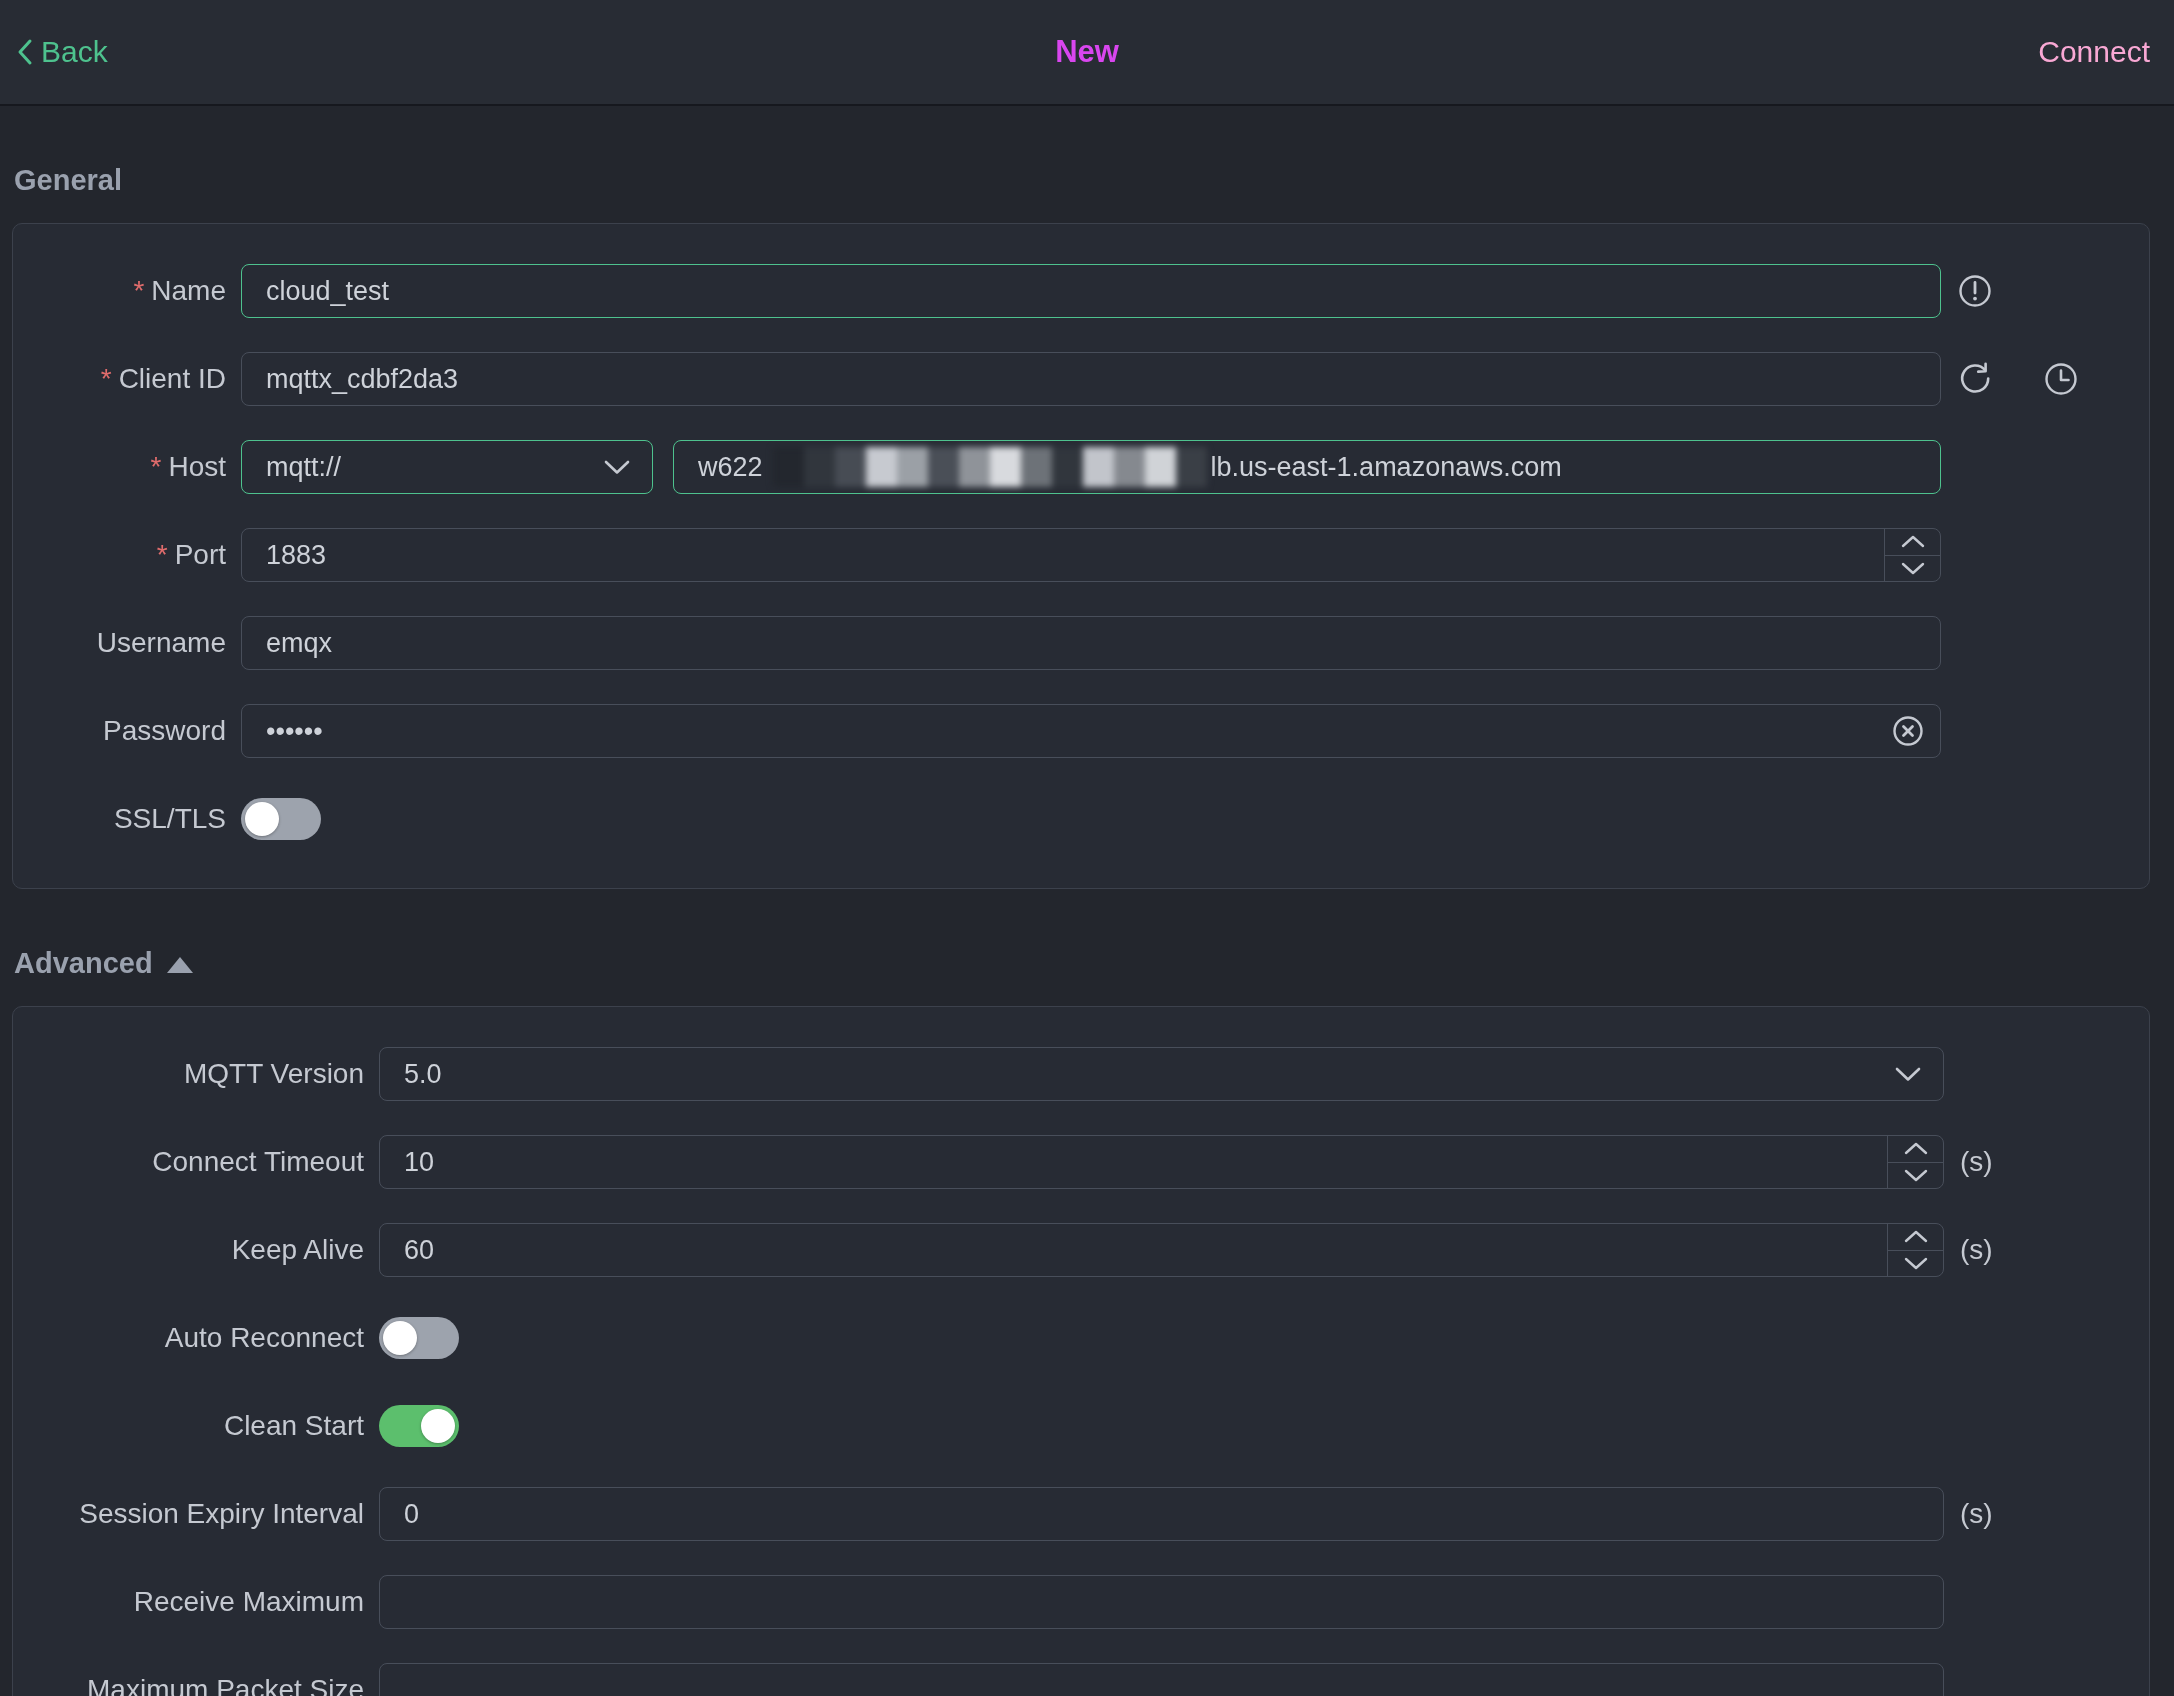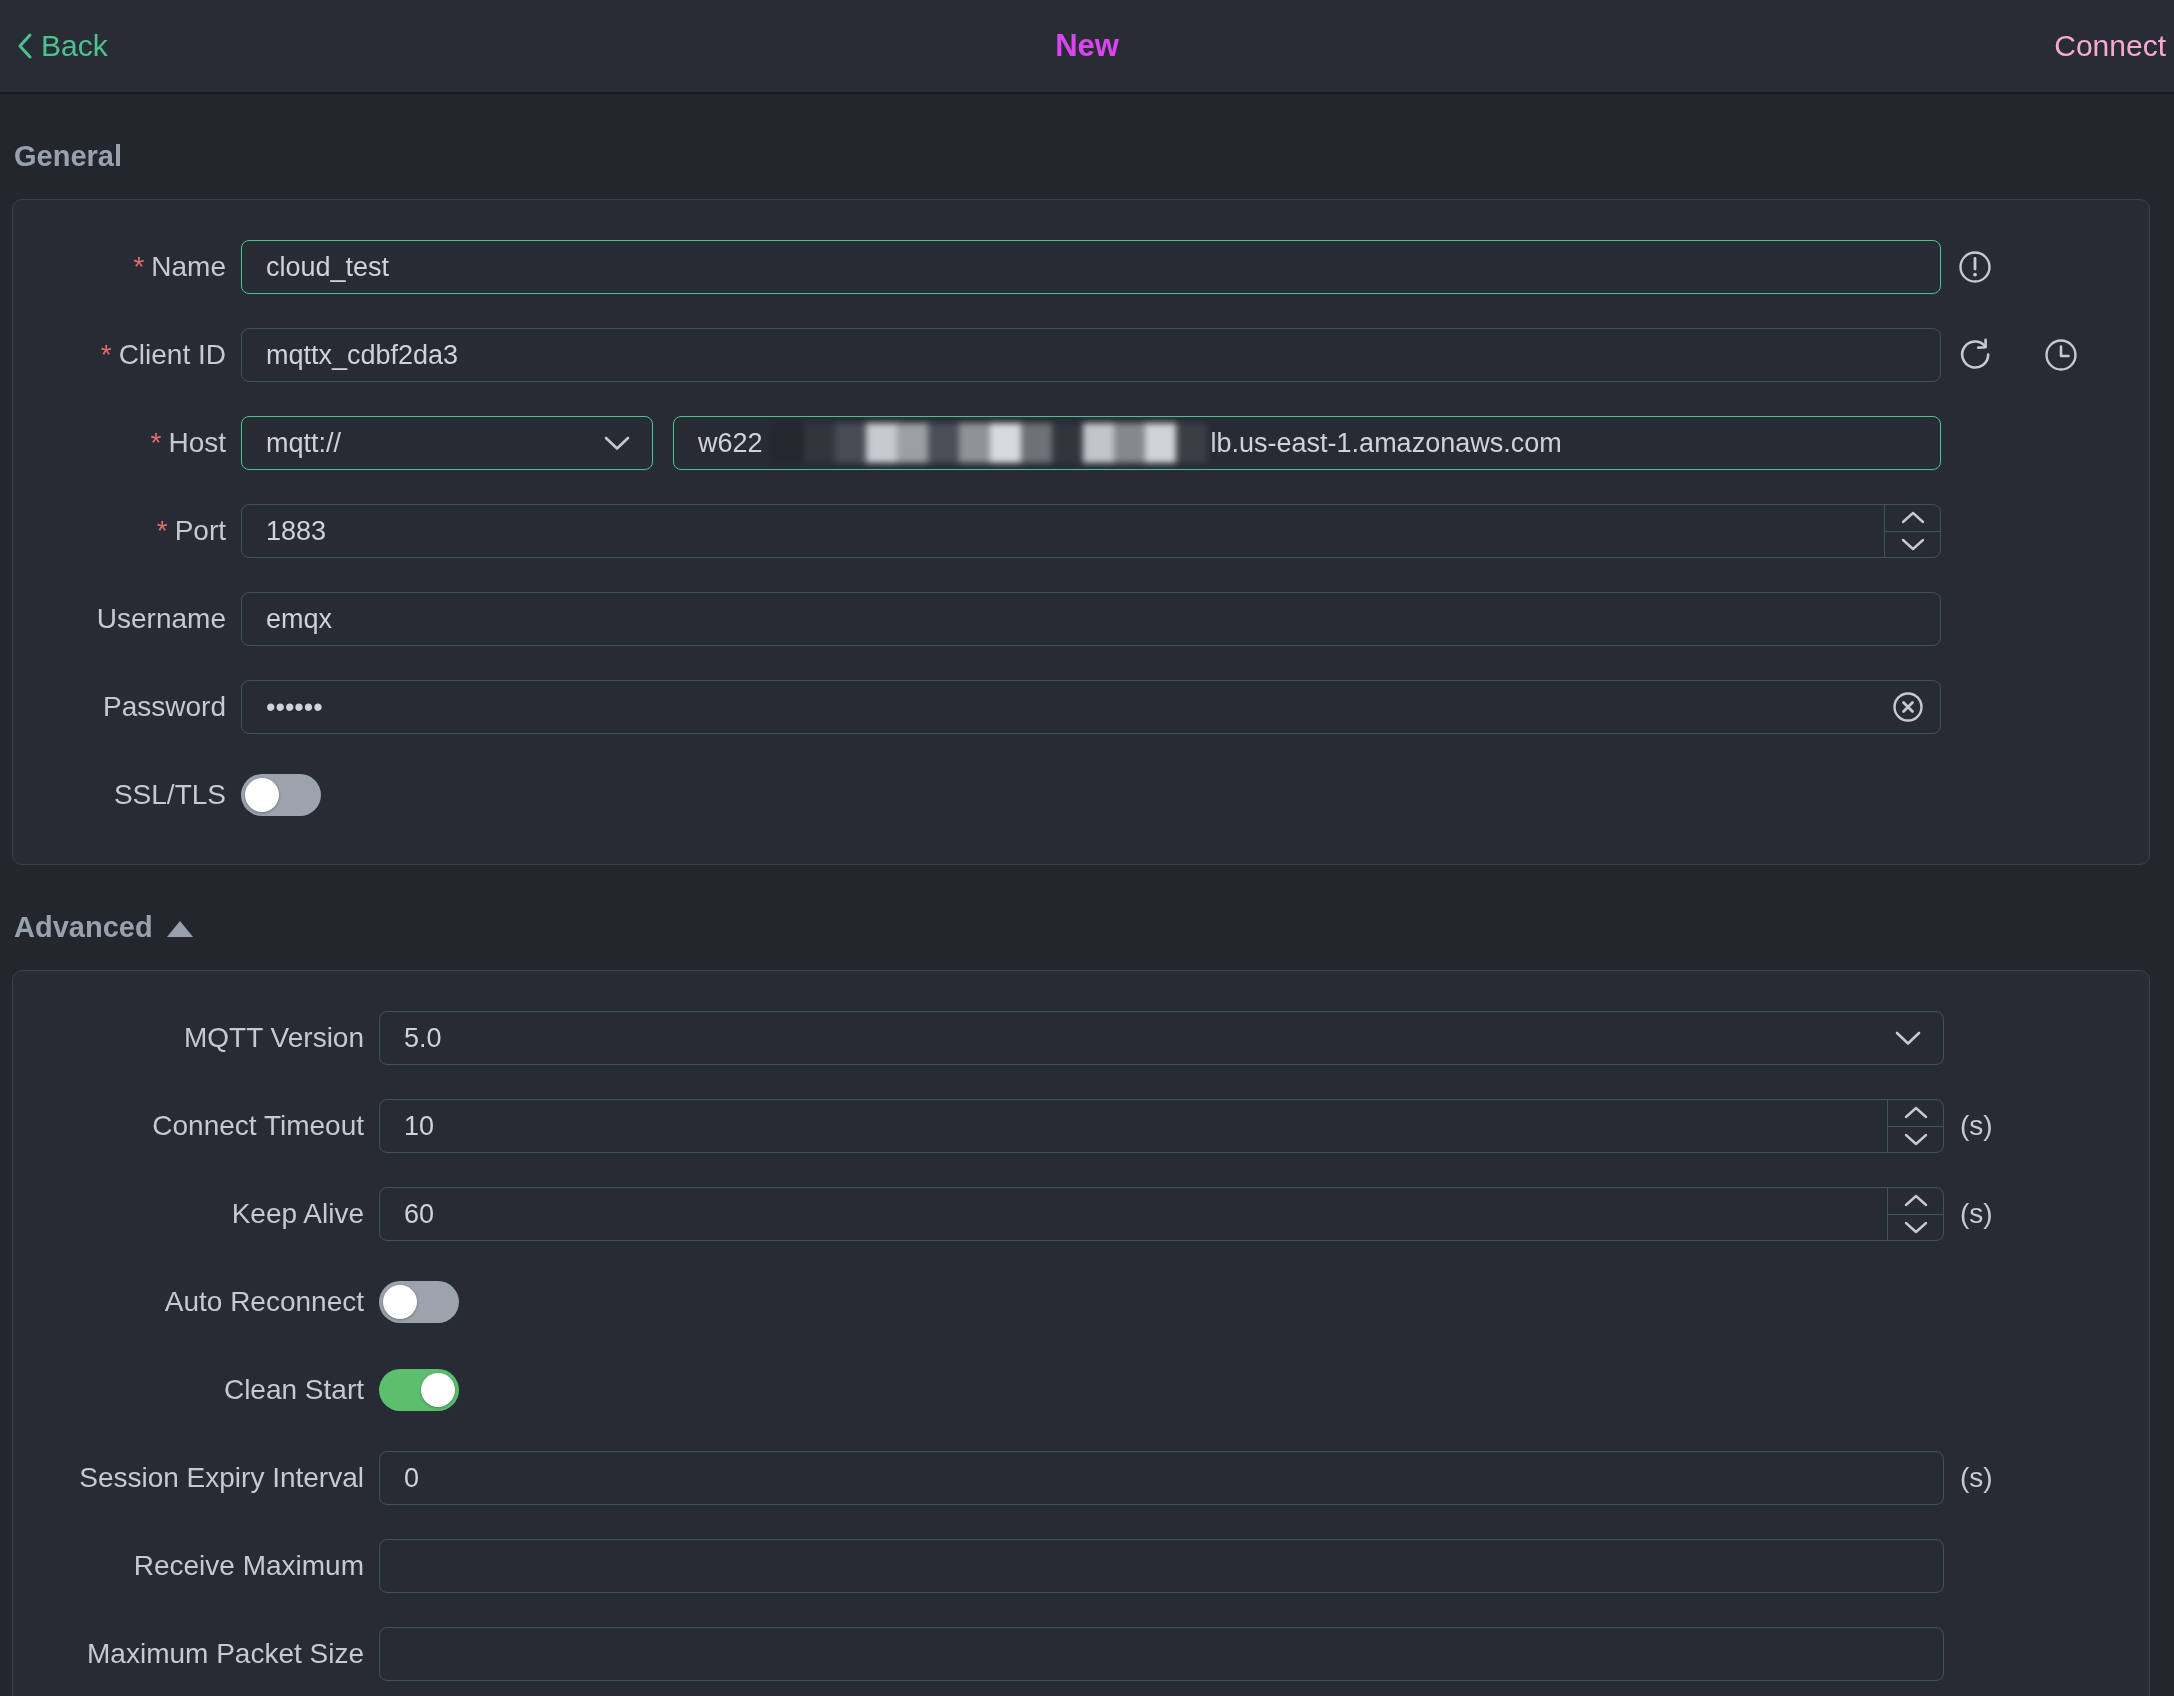--- a/index.html
+++ b/index.html
@@ -4,41 +4,41 @@
 <style>
   * { margin:0; padding:0; box-sizing:border-box; }
   html,body { width:2174px; height:1696px; overflow:hidden; }
   body {
     background:#23262d;
     font-family:"Liberation Sans", sans-serif;
     color:#c5c9d1;
   }
   
   .topbar {
-    position:relative; height:94px;
+    position:relative; height:106px;
     background:#282c34;
     border-bottom:2px solid #16181e;
     display:flex; align-items:center; justify-content:space-between;
-    padding:0 8px 0 16px;
+    padding:0 24px 0 16px;
   }
   .back-link {
     display:flex; align-items:center; gap:8px;
     color:#4ec28e; font-size:30px; cursor:pointer;
   }
   .page-title {
     position:absolute; left:50%; top:50%; transform:translate(-50%,-50%);
     color:#d946ef; font-size:31px; font-weight:bold;
   }
   .connect-link { color:#f9a8d4; font-size:30px; cursor:pointer; }
 
   
   .section-title {
     display:flex; align-items:center; gap:14px;
     color:#9aa1ae; font-size:29px; font-weight:bold;
-    margin:46px 24px 26px 14px;
+    margin:58px 24px 26px 14px;
   }
   .tri-up {
     width:0; height:0;
     border-left:13px solid transparent;
     border-right:13px solid transparent;
     border-bottom:16px solid #9aa1ae;
     margin-top:2px;
   }
   .card {
     margin:0 24px 0 12px;

